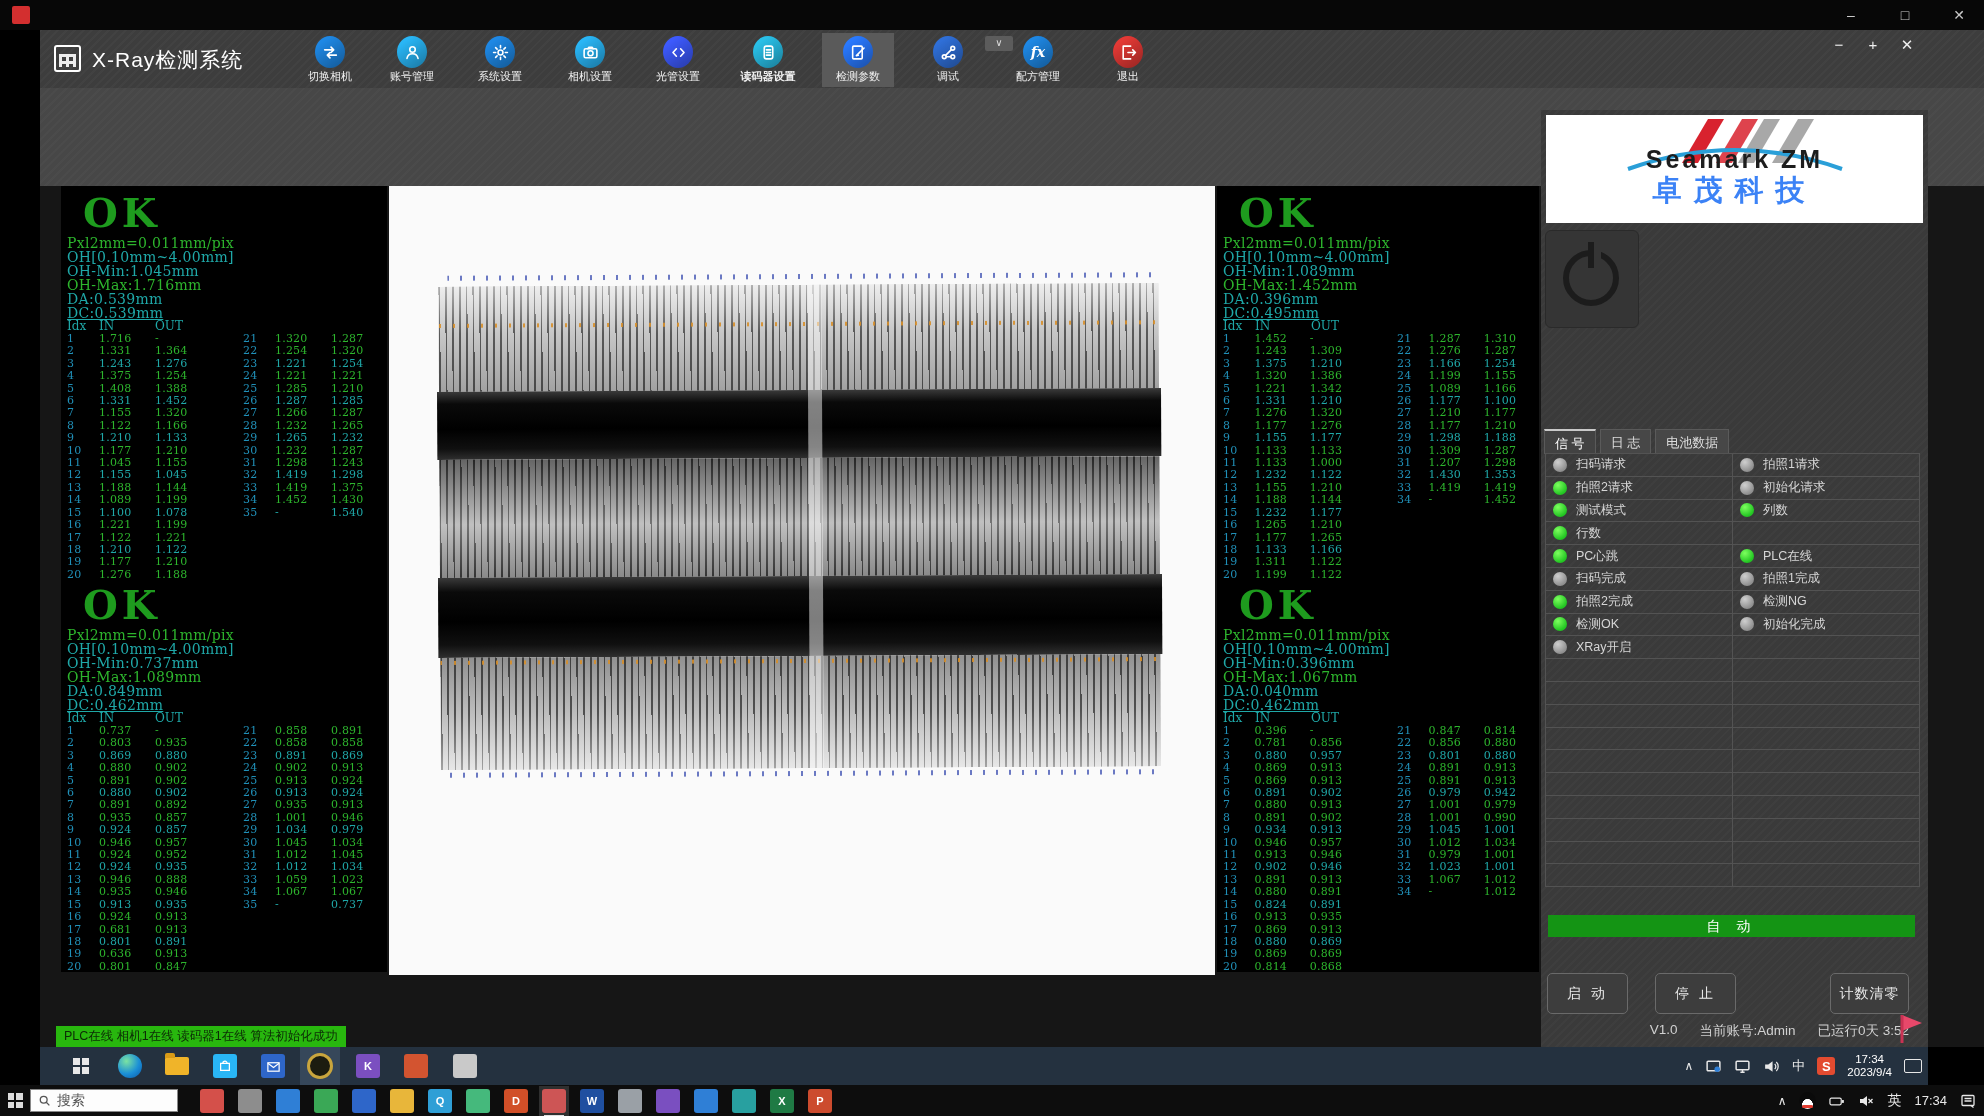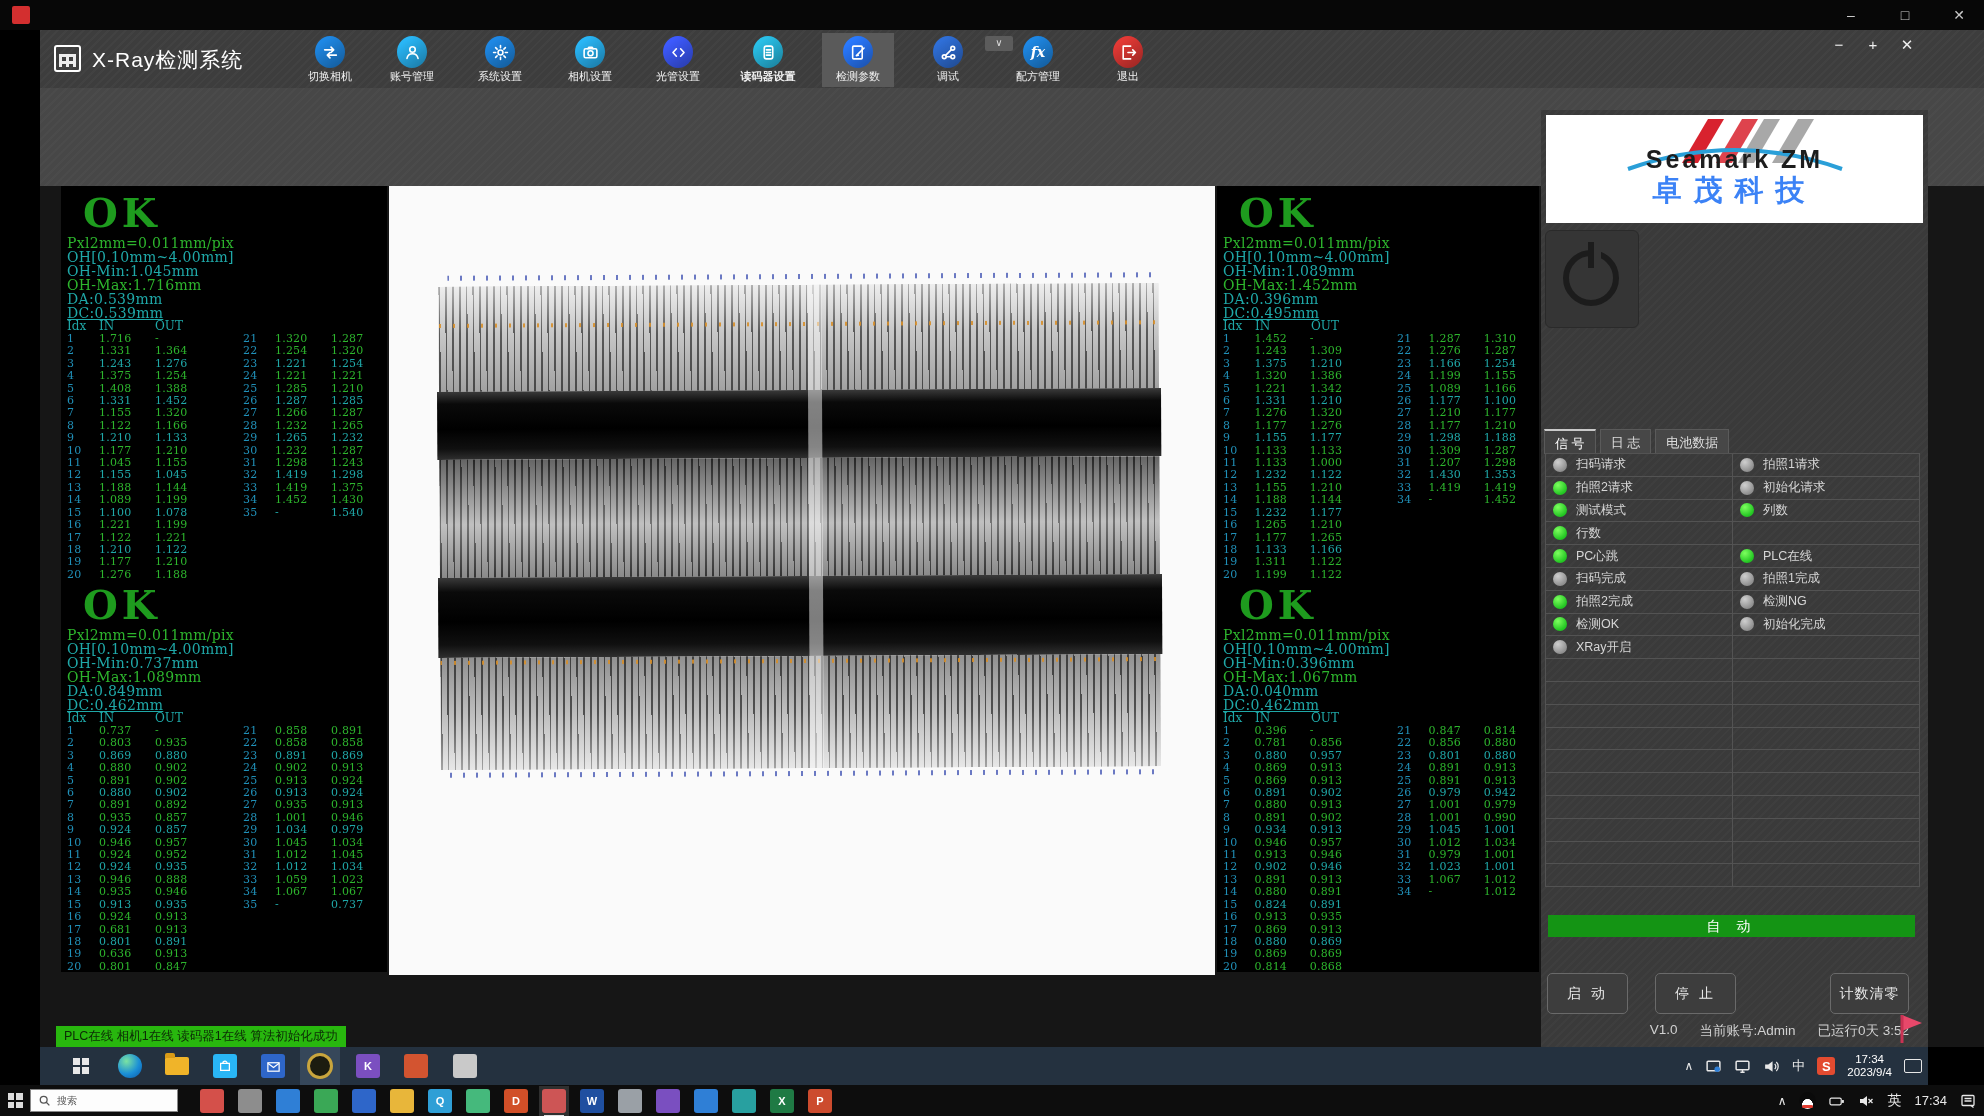--- a/index.html
+++ b/index.html
@@ -130,21 +130,21 @@
   .sogou { width:18px; height:18px; background:#e34b30; color:#fff; border-radius:3px; font-weight:bold; font-size:13px;
     display:flex; align-items:center; justify-content:center; }
   .notif-rect { width:18px; height:14px; border:1.5px solid #e8e8e8; border-radius:2px; }
 
   .taskbar-host { position:absolute; left:0; top:1085px; width:1984px; height:31px; background:#0d0d0d; }
   .h-start { position:absolute; left:8px; top:8px; width:15px; height:15px; background-image:
       linear-gradient(transparent 0 6.5px, #0d0d0d 6.5px 8.5px, transparent 8.5px),
       linear-gradient(90deg, transparent 0 6.5px, #0d0d0d 6.5px 8.5px, transparent 8.5px),
       linear-gradient(#dcdcdc,#dcdcdc); }
   .search-box { position:absolute; left:30px; top:4px; width:148px; height:23px; background:#fdfdfd; border:1px solid #888;
-    display:flex; align-items:center; gap:6px; padding-left:7px; color:#555; font-size:10px; }
+    display:flex; align-items:center; gap:6px; padding-left:7px; color:#555; font-size:14px; }
   .search-box svg { width:13px; height:13px; }
   .h-apps { position:absolute; left:200px; top:0; height:31px; }
   .h-app { position:absolute; top:4px; width:24px; height:24px; }
   .h-app .tile { width:24px; height:24px; }
   .h-app.active::before { content:""; position:absolute; inset:-3px; background:rgba(255,255,255,.14); }
   .h-app.active::after { content:""; position:absolute; left:2px; bottom:-4px; width:20px; height:2px; background:#dedede; }
   .tray-host { position:absolute; right:8px; top:0; height:31px; display:flex; align-items:center; gap:13px; color:#e8e8e8; font-size:13px; }
   .tray-host svg { width:16px; height:16px; }
   .qq { width:17px; height:17px; border-radius:50%; background:radial-gradient(circle at 50% 72%, #fff 34%, #0a0a0a 36%); position:relative; }
   .qq::after { content:""; position:absolute; left:3px; bottom:1px; width:11px; height:3px; background:#e23c30; border-radius:2px; }

